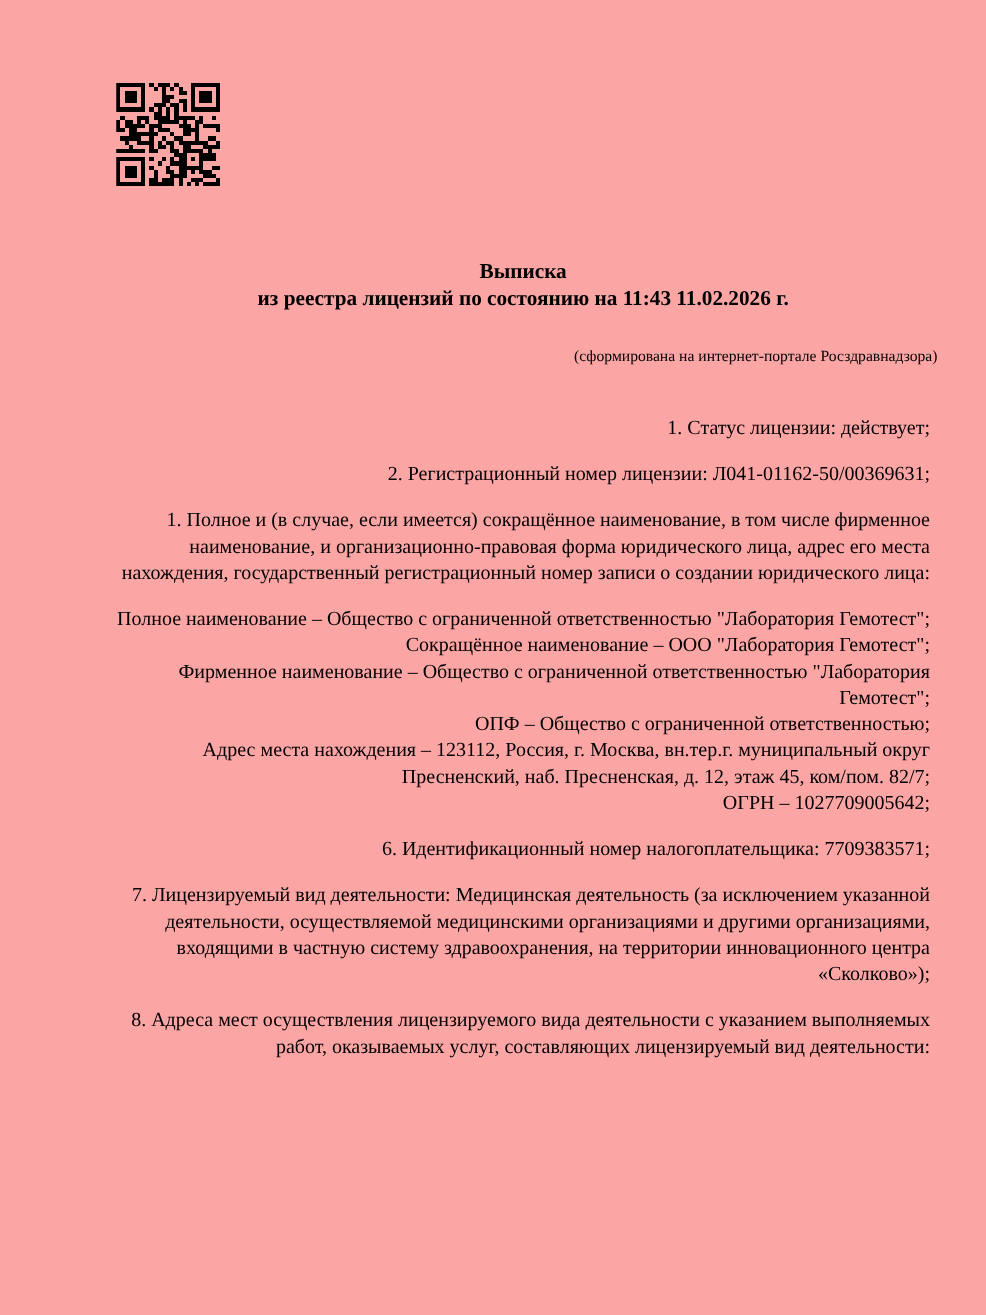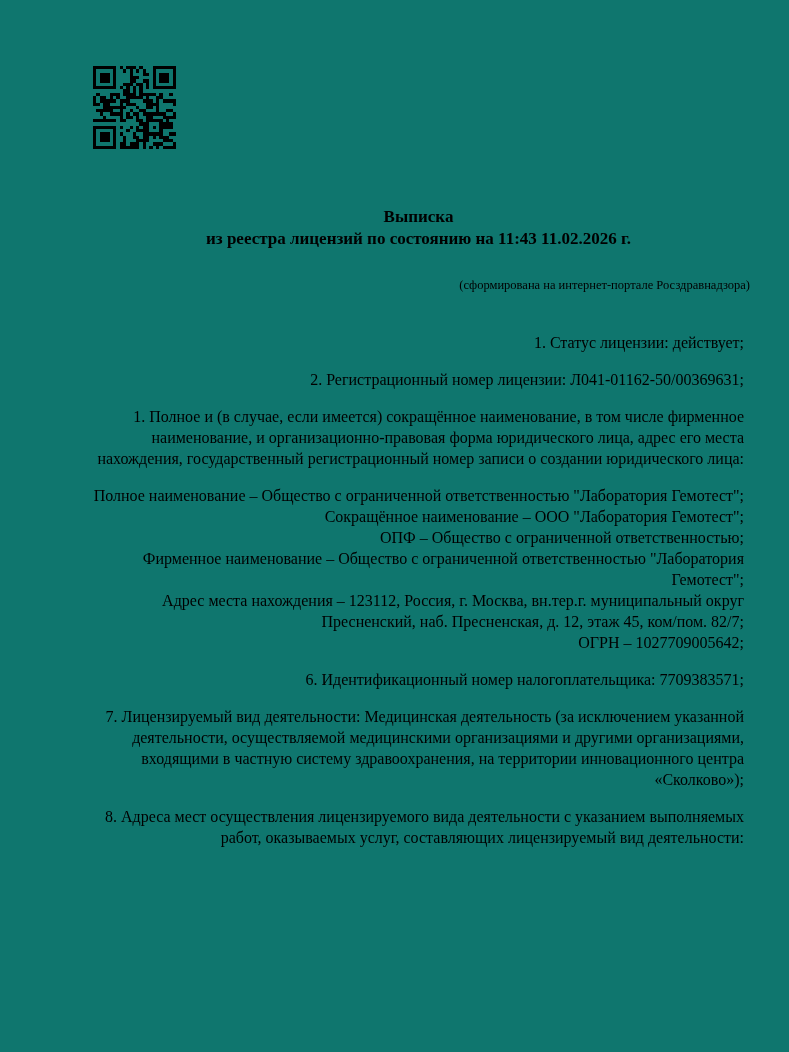--- a/index.html
+++ b/index.html
@@ -4,21 +4,21 @@
 <style>
   html, body { margin: 0; padding: 0; }
   body {
     width: 789px; height: 1052px;
     background: #ffffff;
     font-family: "Liberation Serif", "DejaVu Serif", serif;
   }
   .page {
     position: relative;
     width: 789px; height: 1052px;
-    background: #0f766e;
+    background: #fca5a5;
     color: #000000;
     overflow: hidden;
   }
   .qr {
     position: absolute;
     left: 93px; top: 66px;
     width: 83px; height: 83px;
   }
   .title-block {
     position: absolute;
@@ -398,22 +398,22 @@
 
   <div class="subtitle">(сформирована на интернет-портале Росздравнадзора)</div>
 
   <div class="body-text">
     <p>1. Статус лицензии: действует;</p>
     <p>2. Регистрационный номер лицензии: Л041-01162-50/00369631;</p>
     <p>1. Полное и (в случае, если имеется) сокращённое наименование, в том числе фирменное наименование, и организационно-правовая форма юридического лица, адрес его места нахождения, государственный регистрационный номер записи о создании юридического лица:</p>
     <div class="block">
       <p>Полное наименование – Общество с ограниченной ответственностью "Лаборатория Гемотест";</p>
       <p>Сокращённое наименование – ООО "Лаборатория Гемотест";</p>
+      <p>Фирменное наименование – Общество с ограниченной ответственностью "Лаборатория Гемотест";</p>
       <p>ОПФ – Общество с ограниченной ответственностью;</p>
-      <p>Фирменное наименование – Общество с ограниченной ответственностью "Лаборатория Гемотест";</p>
       <p>Адрес места нахождения – 123112, Россия, г. Москва, вн.тер.г. муниципальный округ Пресненский, наб. Пресненская, д. 12, этаж 45, ком/пом. 82/7;</p>
       <p>ОГРН – 1027709005642;</p>
     </div>
     <p>6. Идентификационный номер налогоплательщика: 7709383571;</p>
     <p>7. Лицензируемый вид деятельности: Медицинская деятельность (за исключением указанной деятельности, осуществляемой медицинскими организациями и другими организациями, входящими в частную систему здравоохранения, на территории инновационного центра «Сколково»);</p>
     <p>8. Адреса мест осуществления лицензируемого вида деятельности с указанием выполняемых работ, оказываемых услуг, составляющих лицензируемый вид деятельности:</p>
   </div>
 
 </div>
 

